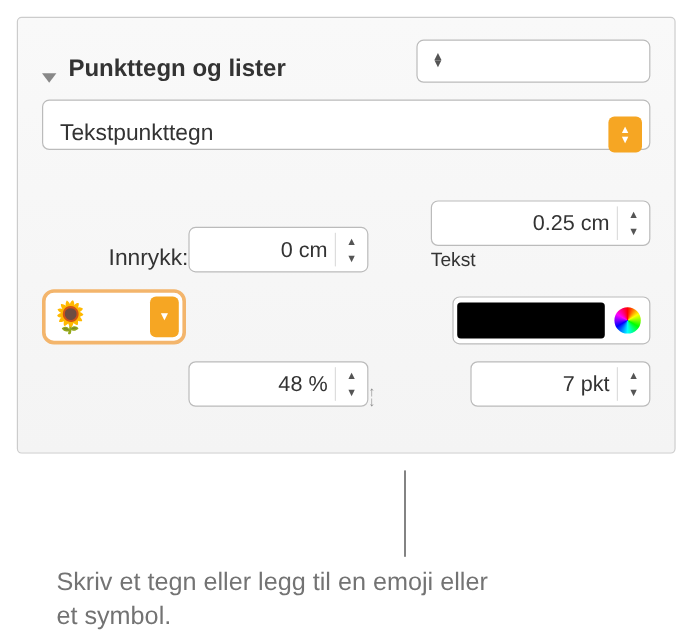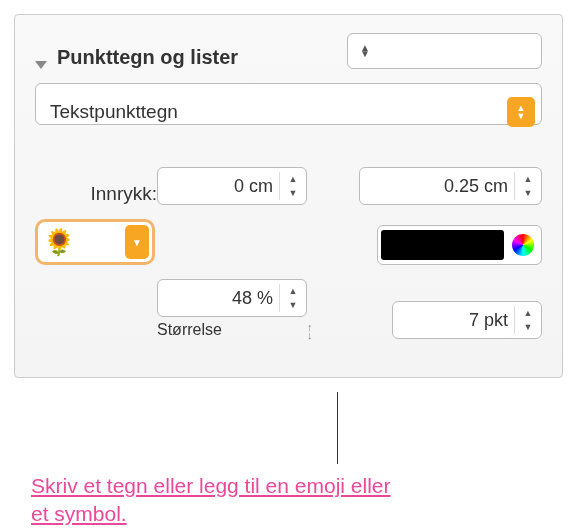--- a/index.html
+++ b/index.html
@@ -24,21 +24,21 @@
     .step-btn { width: 18px; height: 14px; display: flex; align-items: center; justify-content: center; font-size: 9px; color: #555; cursor: pointer; }
     .field-caption { font-size: 16px; color: #333; }
     .bullet-select { display: flex; align-items: center; border: 3px solid #f3b56c; border-radius: 10px; background: #fff; padding: 3px 3px 3px 5px; width: 120px; height: 46px; margin-right: 0; }
     .flower-icon { font-size: 26px; }
     .orange-chev-small { width: 24px; height: 34px; background: #f6a623; border-radius: 5px; display: flex; align-items: center; justify-content: center; color: #fff; font-size: 10px; margin-left: auto; }
     .color-well { display: flex; align-items: center; border: 1px solid #bbb; border-radius: 6px; background: #fff; padding: 3px; width: 165px; height: 40px; }
     .swatch { flex: 1; height: 30px; background: #000; border-radius: 3px; }
     .color-wheel { width: 22px; height: 22px; border-radius: 50%; background: conic-gradient(red, yellow, lime, cyan, blue, magenta, red); margin-left: 8px; margin-right: 4px; }
     .updn-arrow { display: flex; flex-direction: column; line-height: 8px; font-size: 11px; color: #888; align-items: center; padding-top: 6px; margin-right: 6px; }
     .callout-line { position: relative; width: 1px; height: 72px; background: #333; margin-left: 337px; }
-    .callout-text { font-size: 21px; color: #ec4899; margin-left: 31px; max-width: 380px; line-height: 1.35; margin-top: 8px; text-decoration: underline; }
+    .callout-text { font-size: 21px; color: #737373; margin-left: 47px; max-width: 380px; line-height: 1.35; margin-top: 8px; }
   </style>
 </head>
 <body>
 
 <div class="panel">
 
   <div class="header-row">
     <div class="disclosure"></div>
     <div class="header-title">Punkttegn og lister</div>
     <div class="header-select">
@@ -70,20 +70,21 @@
     </div>
     <div style="flex:1"></div>
     <div class="field-group">
       <div class="field-box field-box-wide">
         <div class="field-input">0.25 cm</div>
         <div class="stepper">
           <div class="step-btn">▲</div>
           <div class="step-btn">▼</div>
         </div>
       </div>
+      <div class="field-caption">Tekst</div>
     </div>
   </div>
 
   <div class="row">
     <div class="bullet-select">
       <span class="flower-icon">🌻</span>
       <div class="orange-chev-small">▼</div>
     </div>
     <div style="flex:1"></div>
     <div class="color-well">
@@ -95,21 +96,20 @@
   <div class="row">
     <div class="label-col"></div>
     <div class="field-group">
       <div class="field-box">
         <div class="field-input">48 %</div>
         <div class="stepper">
           <div class="step-btn">▲</div>
           <div class="step-btn">▼</div>
         </div>
       </div>
-      <div class="field-caption">Størrelse</div>
     </div>
     <div class="updn-arrow">
         <span>↑</span>
         <span>↓</span>
       </div>
     <div style="flex:1"></div>
     <div class="field-group">
       <div class="field-box">
         <div class="field-input">7 pkt</div>
         <div class="stepper">

